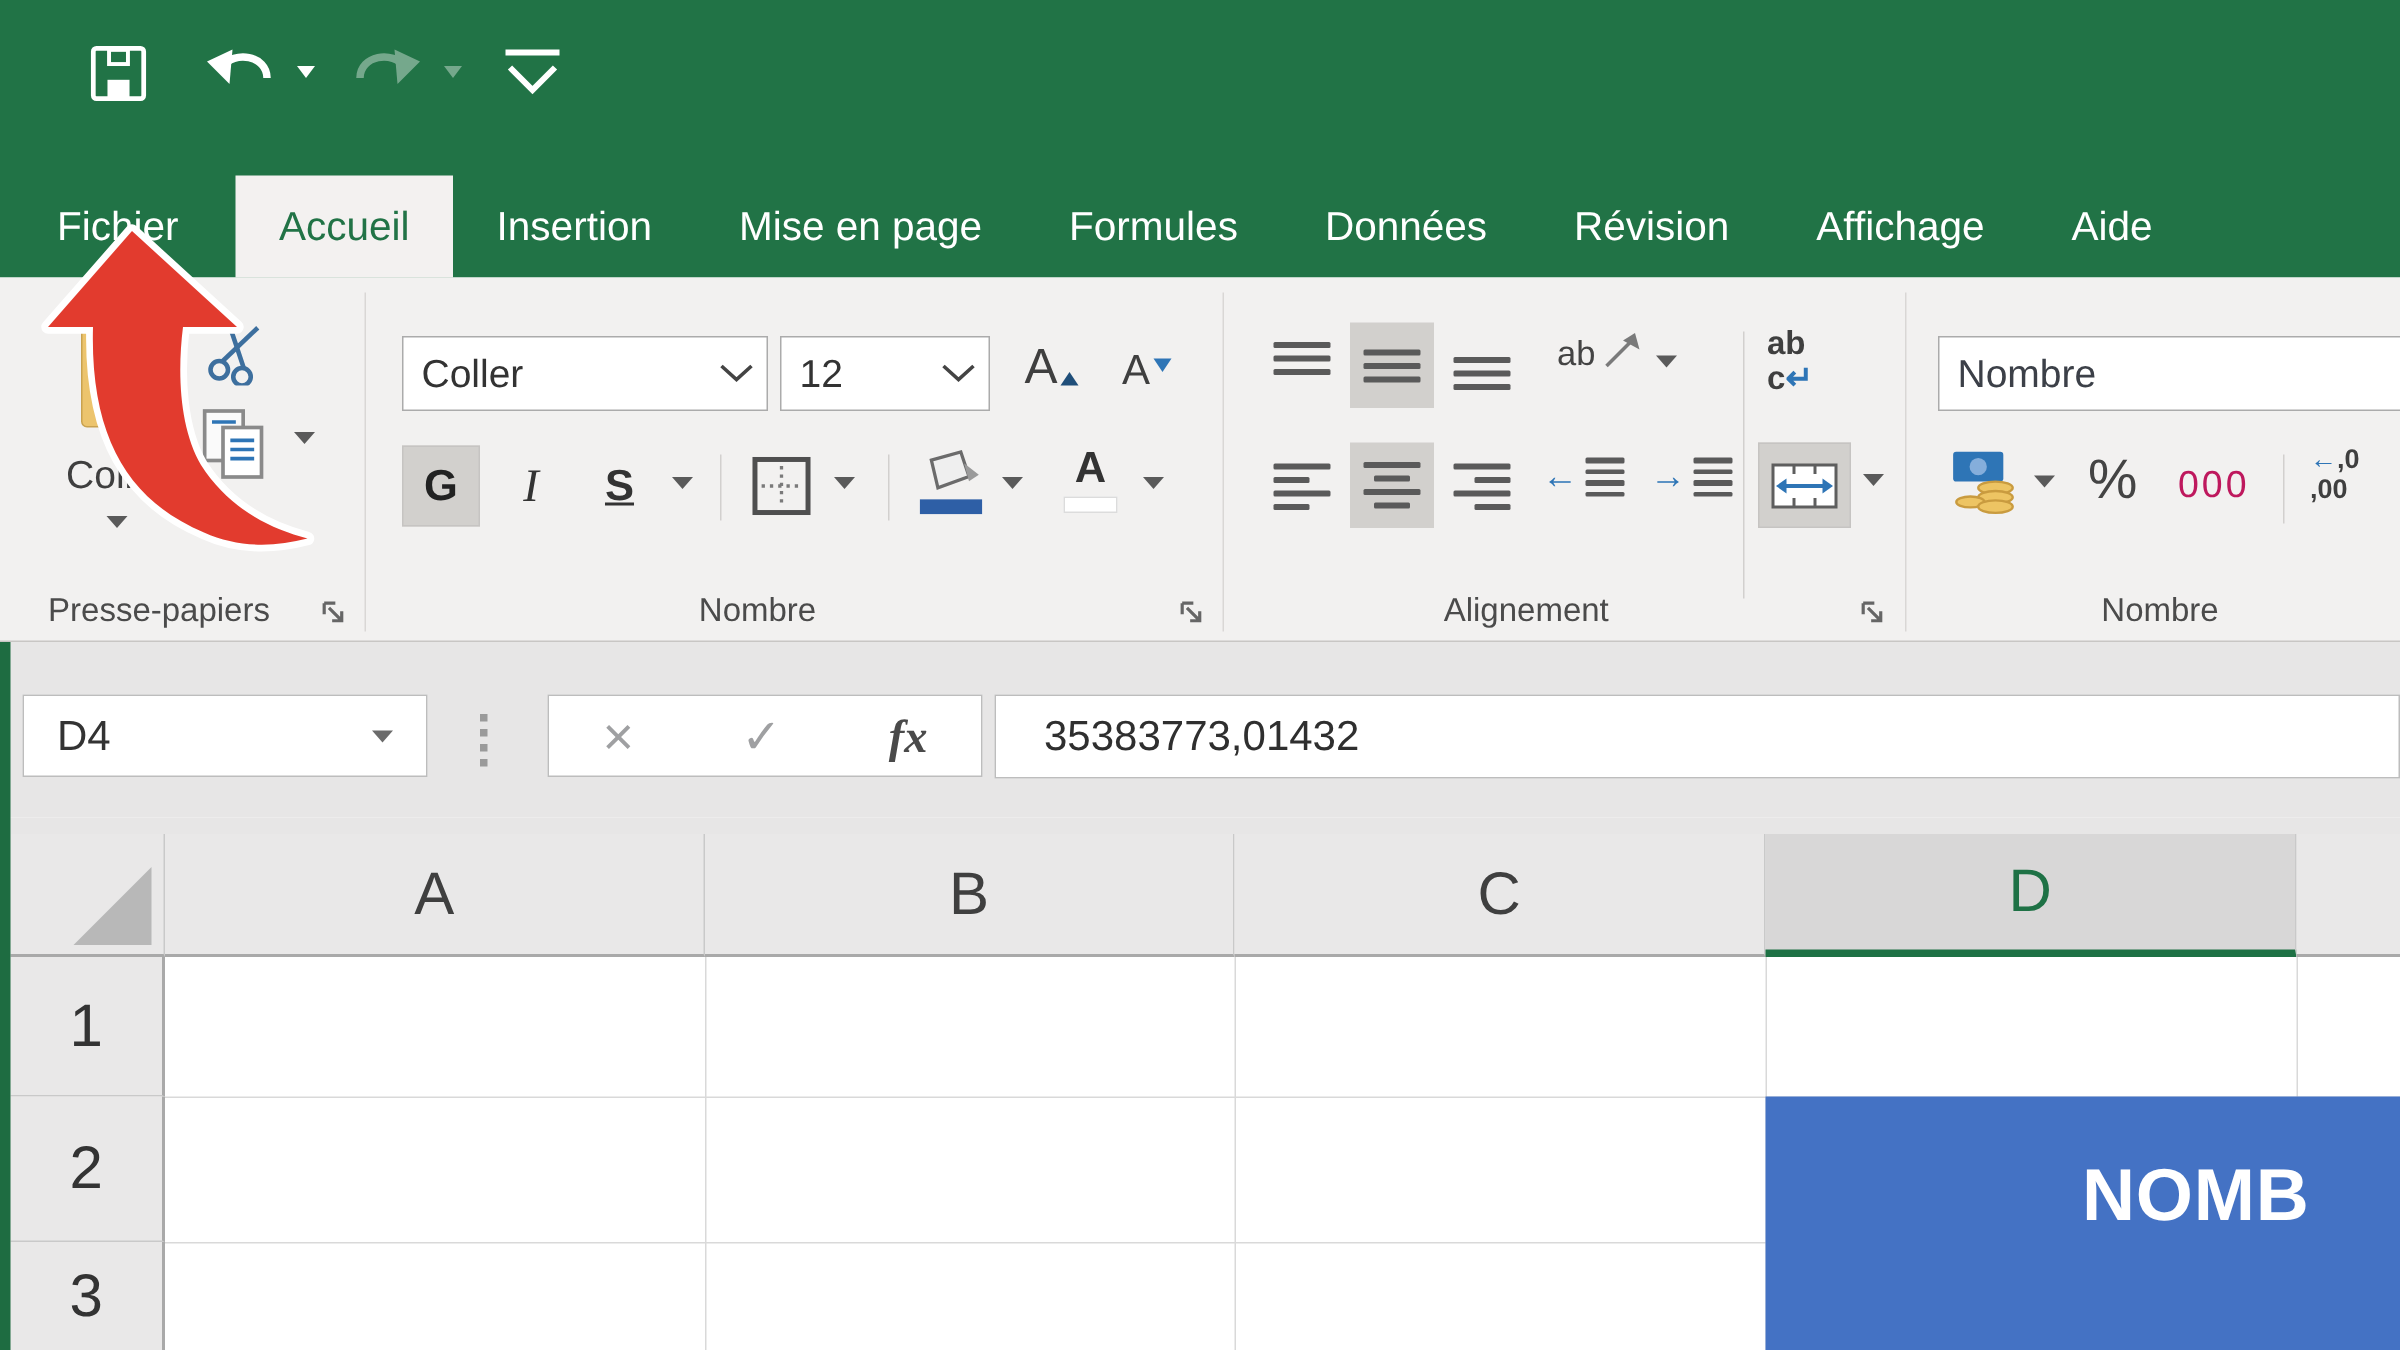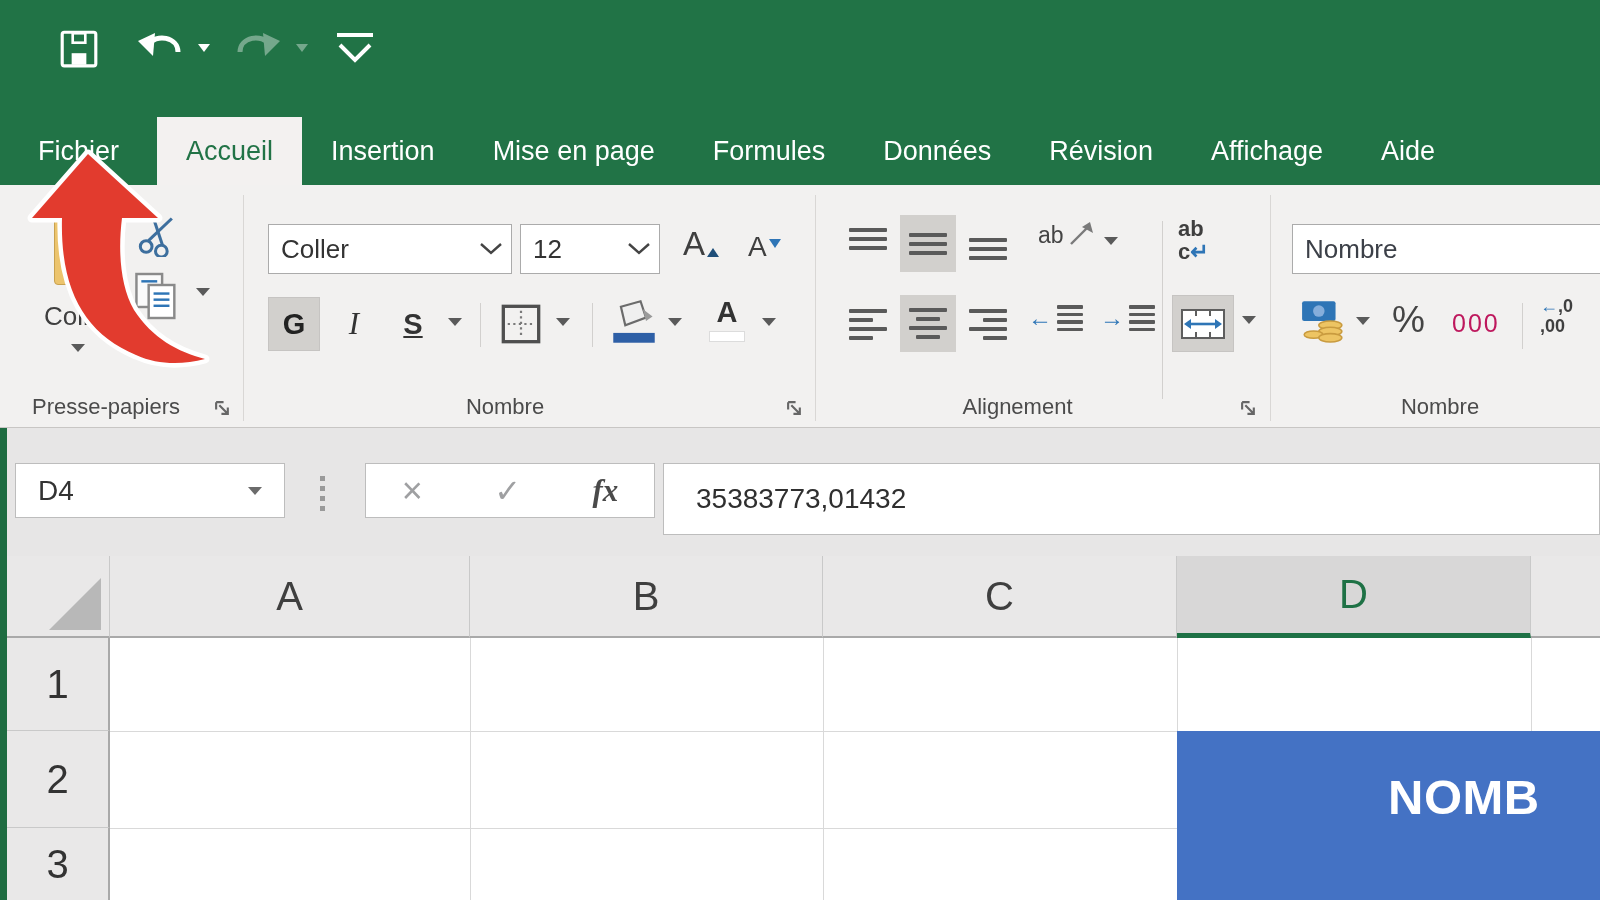--- a/index.html
+++ b/index.html
@@ -298,21 +298,21 @@
       <div style="width:5px;height:5px;background:#9A9A9A;"></div>
       <div style="width:5px;height:5px;background:#9A9A9A;"></div>
       <div style="width:5px;height:5px;background:#9A9A9A;"></div>
       <div style="width:5px;height:5px;background:#9A9A9A;"></div>
     </div>
     <div class="whitebox" style="left:365px;top:35px;width:290px;height:55px;justify-content:space-around;">
       <span class="graysym" style="font-size:36px;">×</span>
       <span class="graysym" style="font-size:32px;">✓</span>
       <span class="fx">fx</span>
     </div>
-    <div class="whitebox" style="left:663px;top:35px;width:937px;height:72px;">
+    <div class="whitebox" style="left:663px;top:35px;width:937px;height:56px;">
       <span style="padding-left:32px;font-size:28px;color:#2F2F2F;">35383773,01432</span>
     </div>
   </div>
 
   <div class="grid">
     <div class="colhead" style="left:7px;width:103px;">
       <div style="position:absolute;right:8px;bottom:6px;width:0;height:0;border-bottom:52px solid #B8B8B8;border-left:52px solid transparent;"></div>
     </div>
     <div class="colhead" style="left:110px;width:360px;">A</div>
     <div class="colhead" style="left:470px;width:353px;">B</div>

